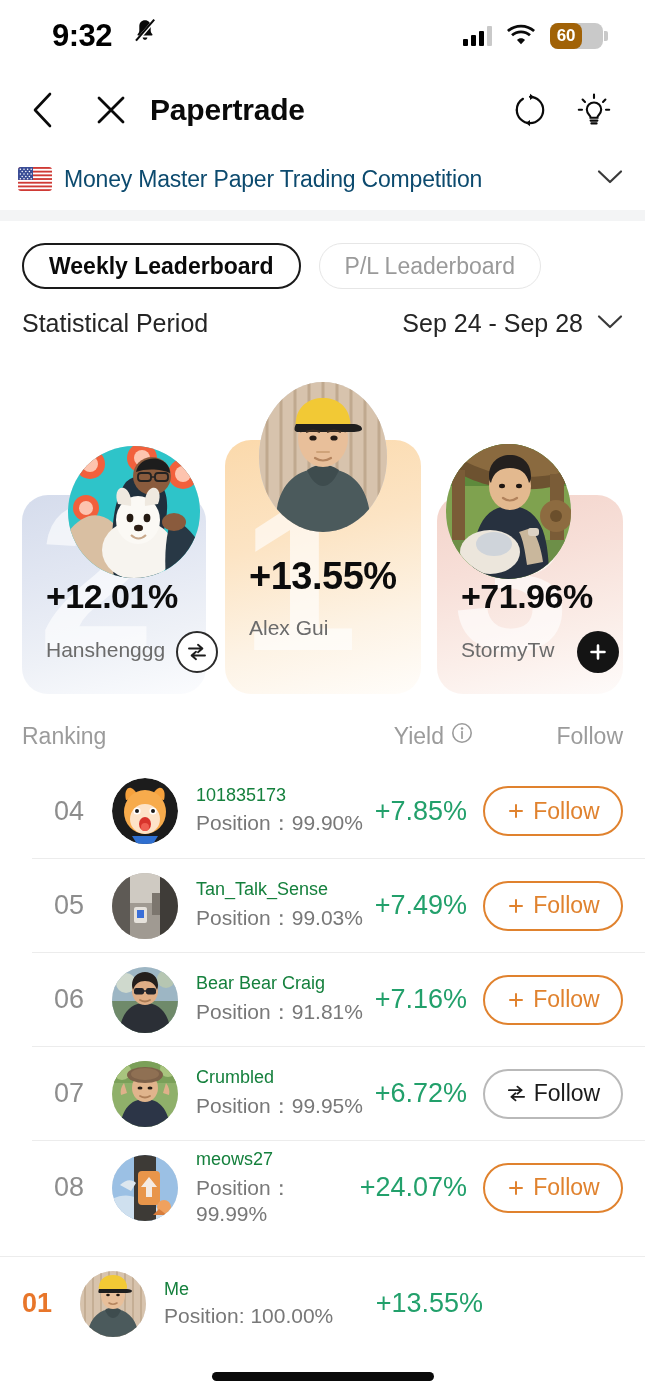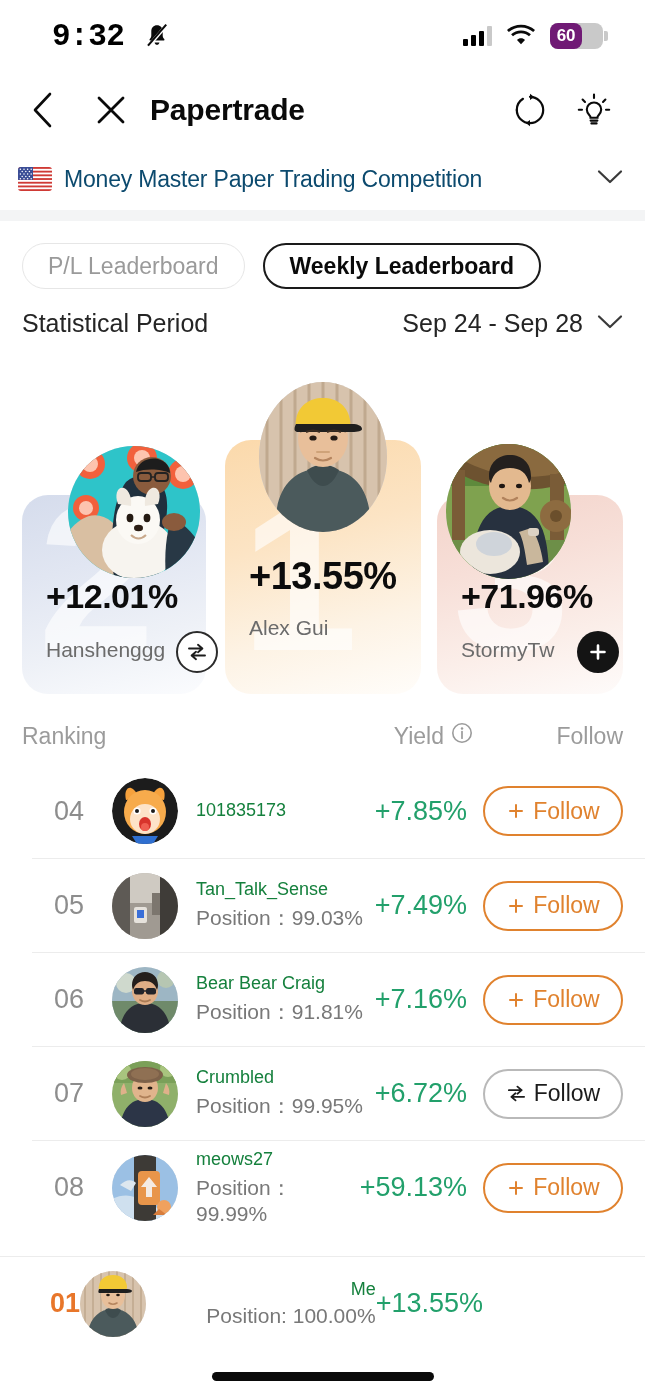--- a/index.html
+++ b/index.html
@@ -11,39 +11,39 @@
     overflow: hidden;
   }
   .screen { position: relative; width: 645px; height: 1398px; background:#fff; }
 
   
   .statusbar {
     position: relative; height: 72px;
     display: flex; align-items: center; justify-content: space-between;
     padding: 0 42px 0 52px;
   }
-  .sb-left { display: flex; align-items: center; gap: 21px; font-family: Liberation Mono, monospace; }
+  .sb-left { display: flex; gap: 21px; }
   .sb-time { font-size: 31px; font-weight: 700; color: #000; letter-spacing: -0.5px; }
   .sb-right { display: flex; align-items: center; gap: 15px; }
   .bell-muted { width: 24px; height: 26px; position: relative; display:block; }
 
   .signal { display: flex; align-items: flex-end; gap: 3px; height: 20px; }
   .signal i { display:block; width: 5px; background: #000; border-radius: 1px; }
   .signal i:nth-child(1){ height: 7px; }
   .signal i:nth-child(2){ height: 11px; }
   .signal i:nth-child(3){ height: 15px; }
   .signal i:nth-child(4){ height: 20px; background:#c9c9c9; }
 
   .battery { position: relative; width: 53px; height: 26px; }
   .battery .shell {
     position:absolute; inset:0; border-radius: 8px; background:#c9c9c9;
   }
   .battery .fill {
     position:absolute; left:0; top:0; bottom:0; width: 60%;
-    border-radius: 8px; background:#701a75;
+    border-radius: 8px; background:#a16207;
     display:flex; align-items:center; justify-content:center;
   }
   .battery .lvl { color:#fff; font-size:17px; font-weight:700; letter-spacing:-0.3px; }
   .battery .nub {
     position:absolute; right:-5px; top:8px; width:4px; height:10px;
     border-radius: 0 2px 2px 0; background:#c9c9c9;
   }
 
   
   .navbar {
@@ -178,21 +178,21 @@
     font-size: 23px; cursor:pointer; flex-shrink: 0;
   }
   .r-follow.orange { border: 2px solid #e0822e; color:#e0822e; background:#fff; }
   .r-follow.dark { border: 2px solid #b9b9b9; color:#1b1b1b; background:#fff; }
   .r-follow.none { border:none; background:none; width:140px; }
 
   
   .me-row {
     position:absolute; left:0; right:0; bottom: 48px;
     height: 94px; display:flex; align-items:center; padding: 0 22px;
-    background:#fff; border-top:1px solid #ececec;text-align:right;
+    background:#fff; border-top:1px solid #ececec;
   }
 
   
   .home-ind {
     position:absolute; left:50%; transform:translateX(-50%);
     bottom: 17px; width: 222px; height: 9px; border-radius: 5px; background:#0a0a0a;
   }
 
   
   .av { width:100%; height:100%; position:relative; display:block; }
@@ -311,22 +311,22 @@
     <span>
       <svg width="26" height="16" viewBox="0 0 26 16">
           <path d="M2 2.5L13 13 24 2.5" fill="none" stroke="#3a3a3a" stroke-width="2.2" stroke-linecap="round" stroke-linejoin="round"></path>
         </svg>
     </span>
   </div>
 
   <div class="band"></div>
 
   <div class="tabs">
+    <div class="tab active">Weekly Leaderboard</div>
     <div class="tab inactive">P/L Leaderboard</div>
-    <div class="tab active">Weekly Leaderboard</div>
   </div>
 
   <div class="period">
     <span class="period-label">Statistical Period</span>
     <span class="period-spacer"></span>
     <span class="period-value">Sep 24 - Sep 28</span>
     <span>
       <svg width="26" height="16" viewBox="0 0 26 16">
           <path d="M2 2.5L13 13 24 2.5" fill="none" stroke="#3a3a3a" stroke-width="2.2" stroke-linecap="round" stroke-linejoin="round"></path>
         </svg>
@@ -479,20 +479,21 @@
             <circle cx="25" cy="33" r="2" fill="#1c1c1c"></circle>
           <circle cx="41" cy="33" r="3.6" fill="#fff"></circle>
             <circle cx="41" cy="33" r="2" fill="#1c1c1c"></circle>
           <ellipse cx="33" cy="46" rx="6" ry="7" fill="#d8342c"></ellipse>
           <ellipse cx="33" cy="49" rx="4" ry="4" fill="#ef5f52"></ellipse>
           <path d="M20 58h26l-5 8H25z" fill="#2f6fd0"></path>
         </svg>
       </span>
       <span class="r-info">
         <div class="r-name">101835173</div>
+        <div class="r-pos">Position：99.90%</div>
       </span>
       <span class="r-yield">+7.85%</span>
       <span class="r-follow orange">
         <svg width="20" height="20" viewBox="0 0 20 20">
             <path d="M10 4v12M4 10h12" stroke="#e0822e" stroke-width="2" stroke-linecap="round"></path>
           </svg>
         <span>Follow</span>
       </span>
     </div>
 
@@ -599,21 +600,21 @@
           <path d="M37 22l8 10h-5v10h-6V32h-5z" fill="#e8954a" opacity="0.15"></path>
           <path d="M8 30c6-6 12-6 16-2l-5 8z" fill="#dde7ef"></path>
           <circle cx="52" cy="52" r="7" fill="#f0a15e"></circle>
           <path d="M47 54l-6 6h14z" fill="#d87d3c"></path>
         </svg>
       </span>
       <span class="r-info">
         <div class="r-name">meows27</div>
         <div class="r-pos">Position：99.99%</div>
       </span>
-      <span class="r-yield">+59.13%</span>
+      <span class="r-yield">+24.07%</span>
       <span class="r-follow orange">
         <svg width="20" height="20" viewBox="0 0 20 20">
             <path d="M10 4v12M4 10h12" stroke="#e0822e" stroke-width="2" stroke-linecap="round"></path>
           </svg>
         <span>Follow</span>
       </span>
     </div>
   </div>
 
   <div class="me-row">

